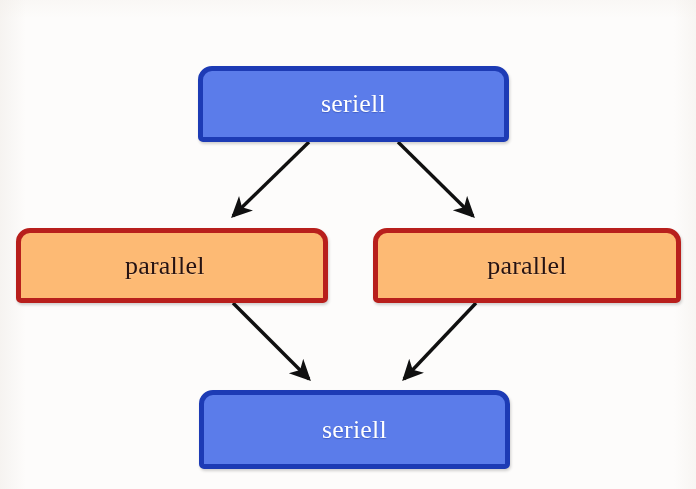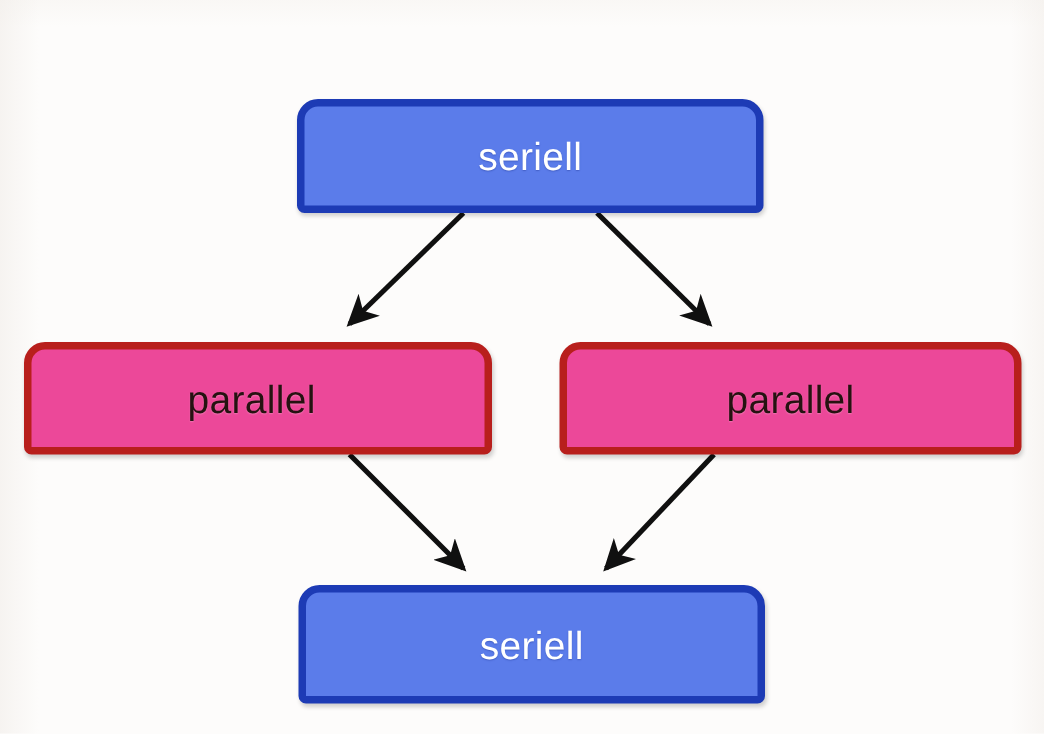--- a/index.html
+++ b/index.html
@@ -41,39 +41,40 @@
     position: absolute;
     box-sizing: border-box;
     display: flex;
     align-items: center;
     justify-content: center;
     border-style: solid;
     border-width: 5px;
     border-radius: 14px 14px 5px 5px;
     box-shadow: 1px 2px 3px rgba(0,0,0,0.18);
     user-select: none;
+    font-family: Liberation Serif, serif;
   }
   .node .node-label {
     font-size: 26px;
     letter-spacing: 0.2px;
     line-height: 1;
     white-space: nowrap;
   }
 
   .node.serial {
     background: #5b7cea;
     border-color: #1d3bb5;
   }
   .node.serial .node-label {
     color: #ffffff;
     text-shadow: 0 1px 1px rgba(20,40,130,0.35);
   }
 
   .node.parallel {
-    background: #ec4899;
+    background: #fdba74;
     border-color: #b81f1c;
   }
   .node.parallel .node-label {
     color: #261211;
     text-shadow: 0 1px 1px rgba(255,255,255,0.25);
   }
 
   
   #node-serial-top    { left: 198px; top: 66px;  width: 311px; height: 76px; }
   #node-parallel-left { left: 16px;  top: 228px; width: 312px; height: 75px; justify-content: flex-start; padding-left: 104px; }

